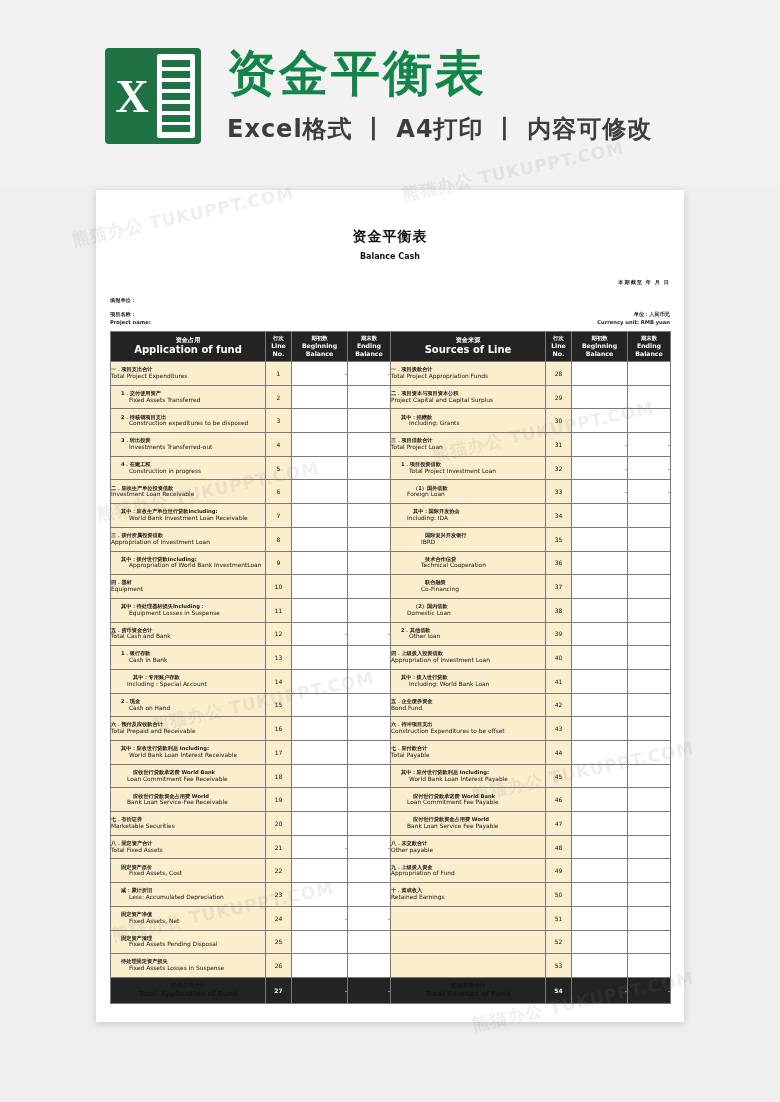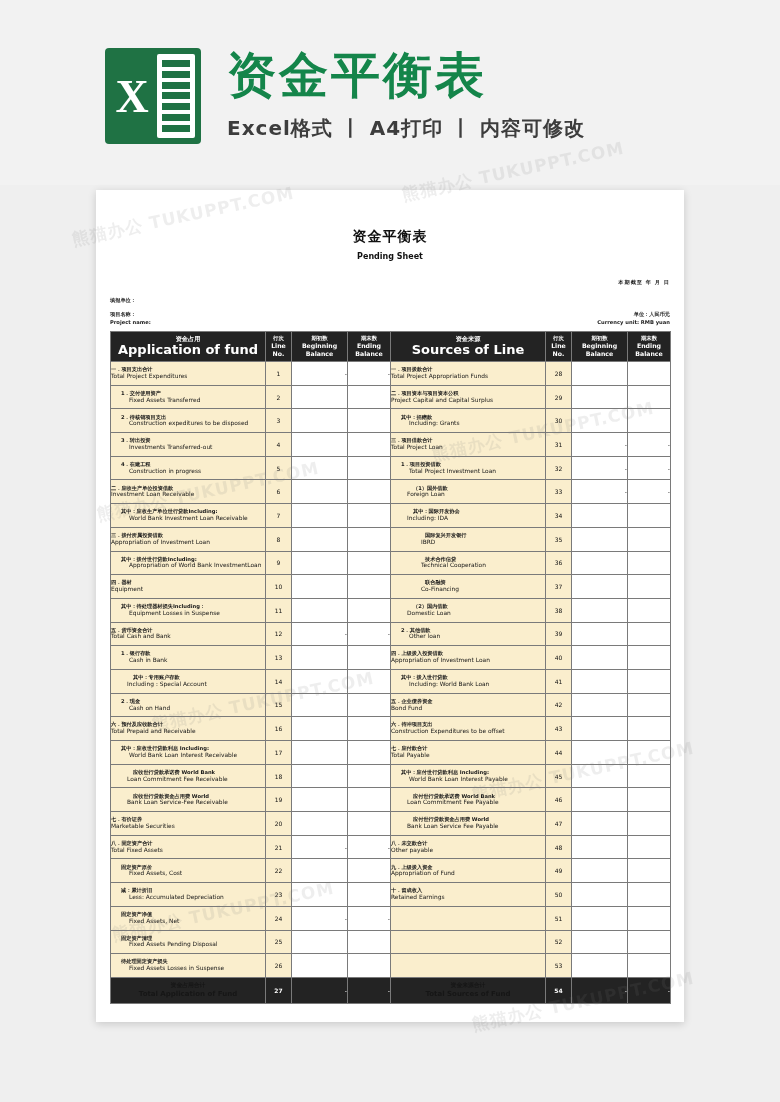--- a/index.html
+++ b/index.html
@@ -22,21 +22,21 @@
       background: #ffffff; border-radius: 2px; }
   .xl-logo .bars { position: absolute; left: 57px; top: 12px; width: 28px; height: 72px;
       display: flex; flex-direction: column; justify-content: space-between; }
   .xl-logo .bars i { display: block; height: 7px; background: #1f7244; }
   .xl-logo .xch { position: absolute; left: 0; top: 0; width: 54px; height: 96px;
       color: #fff; font-size: 46px; font-weight: bold; display: flex;
       align-items: center; justify-content: center; font-family: "Liberation Serif", serif; }
   .banner-text { margin-left: 26px; }
   .banner-title { font-size: 49px; font-weight: bold; color: #14854a; letter-spacing: 3px;
       line-height: 1.08; font-family: "DejaVu Sans", sans-serif; }
-  .banner-sub { font-size: 20px; font-weight: bold; color: #3d3d3d; margin-top: 12px;
+  .banner-sub { font-size: 24px; font-weight: bold; color: #3d3d3d; margin-top: 12px;
       letter-spacing: 1px; font-family: "DejaVu Sans", sans-serif; }
 
   
   .paper { position: absolute; left: 96px; top: 190px; width: 588px; height: 832px;
       background: #ffffff; box-shadow: 0 2px 8px rgba(0,0,0,0.16); }
 
   .doc-title { text-align: center; font-size: 14px; font-weight: bold; color: #111;
       margin-top: 38px; letter-spacing: 1px; font-family: "DejaVu Sans", sans-serif; }
   .doc-subtitle { text-align: center; font-size: 8px; font-weight: bold; color: #111;
       margin-top: 6px; font-family: "DejaVu Sans", sans-serif; }
@@ -59,21 +59,21 @@
   table.bs col.c-end  { width: 43px; }
 
   table.bs th, table.bs td { border: 0.8px solid #7a7a7a; padding: 0; }
 
   thead th { background: #232323; color: #ffffff; font-weight: bold;
       text-align: center; vertical-align: middle; height: 30px;
       font-family: "DejaVu Sans", sans-serif; line-height: 1.25; }
   thead th .cn { font-size: 5.4px; display: block; }
   thead th .en { font-size: 6.2px; display: block; }
   thead th.wide .cn { font-size: 6.2px; }
-  thead th.wide .en { font-size: 13px; }
+  thead th.wide .en { font-size: 10px; }
 
   tbody td { height: 23.7px; }
   td.name { background: #faeecd; padding: 2px 4px; vertical-align: middle;
       line-height: 1.3; }
   td.name .cn { display: block; font-size: 5.2px; color: #161616; font-weight: bold;
       font-family: "DejaVu Sans", sans-serif; }
   td.name .en { display: block; font-size: 5.9px; color: #161616;
       font-family: "DejaVu Sans", sans-serif; }
   td.name.i1 .cn { padding-left: 10px; } td.name.i1 .en { padding-left: 18px; }
   td.name.i2 .cn { padding-left: 22px; } td.name.i2 .en { padding-left: 16px; }
@@ -124,21 +124,21 @@
       <div class="banner-text">
         <div class="banner-title">资金平衡表</div>
         <div class="banner-sub">Excel格式 丨 A4打印 丨 内容可修改</div>
       </div>
     </div>
   </div>
 
   <div class="paper">
 
     <div class="doc-title">资金平衡表</div>
-    <div class="doc-subtitle">Pending Sheet</div>
+    <div class="doc-subtitle">Balance Cash</div>
 
     <div class="meta">
       <div class="m-r1">本期截至   年   月   日</div>
       <div class="m-l1">填报单位：</div>
       <div class="m-l2">项目名称：</div>
       <div class="m-l2b">Project name:</div>
       <div class="m-r2">单位：人民币元</div>
       <div class="m-r2b">Currency unit: RMB yuan</div>
     </div>
 

